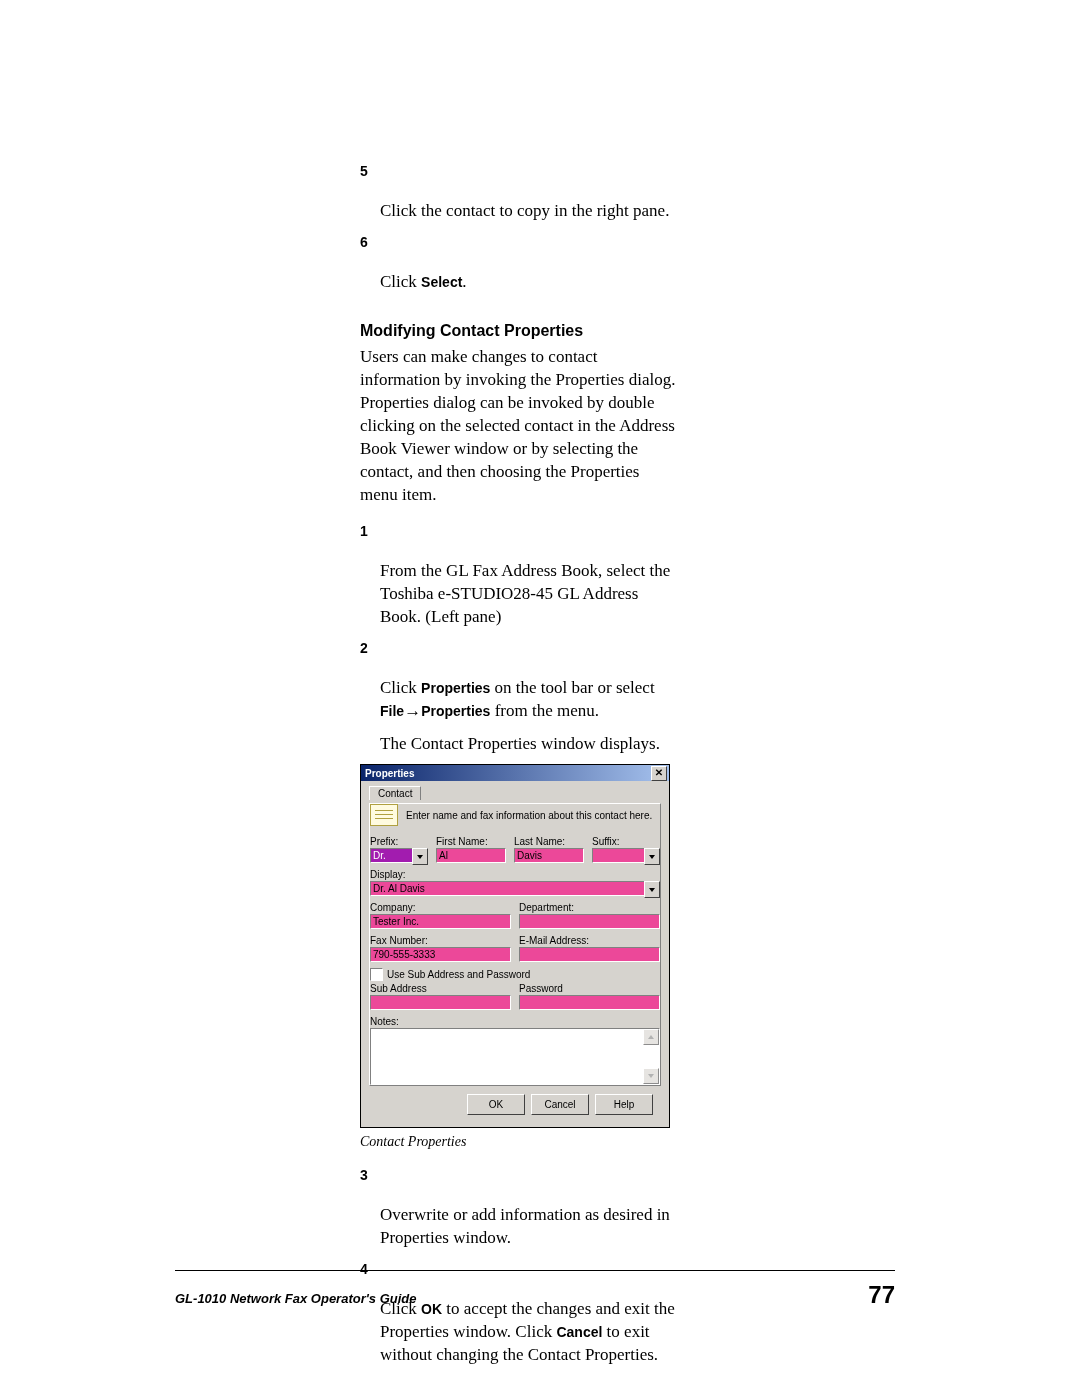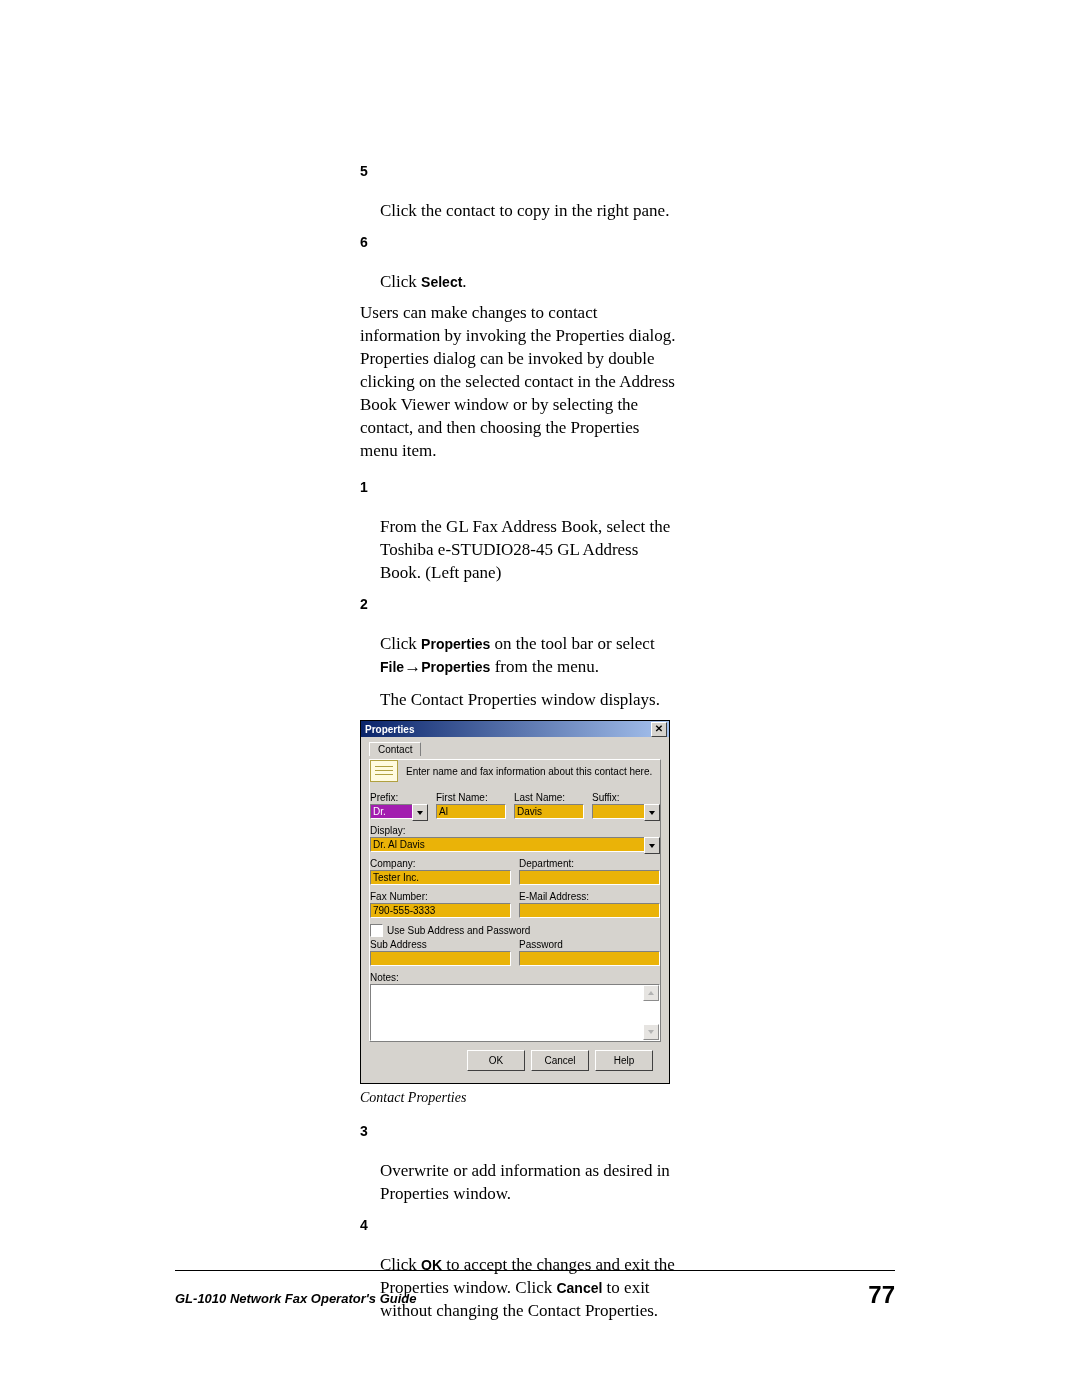--- a/index.html
+++ b/index.html
@@ -75,21 +75,21 @@
   .hint-row { display: flex; align-items: center; gap: 8px; margin-bottom: 10px; }
   .hint-icon {
     width: 26px; height: 20px; background: #fffbe0;
     border: 1px solid #b0a040; position: relative;
   }
   .hint-icon::after{content:""; position:absolute; left:4px; right:4px; top:5px; height:1px; background:#b0a040; box-shadow:0 4px 0 #b0a040, 0 8px 0 #b0a040;}
   .row { display: flex; gap: 8px; margin-bottom: 6px; }
   .col { display: flex; flex-direction: column; }
   .lbl { margin-bottom: 1px; }
   .txt {
-    background: #eab308; border-top: 1px solid #808080; border-left: 1px solid #808080;
+    background: #ec4899; border-top: 1px solid #808080; border-left: 1px solid #808080;
     border-right: 1px solid #fff; border-bottom: 1px solid #fff;
     height: 15px; padding: 0 2px; font-size: 10px; display: flex; align-items: center;
     box-sizing: border-box; overflow: hidden; white-space: nowrap;
   }
   .combo { position: relative; }
   .combo .caret {
     position: absolute; right: 0; top: 0; width: 14px; height: 15px;
     background: #d6d3ce; border-top:1px solid #fff; border-left:1px solid #fff;
     border-right:1px solid #404040; border-bottom:1px solid #404040;
     display:flex;align-items:center;justify-content:center;
@@ -126,20 +126,21 @@
   </div>
   <div class="content">
     <div class="ol-item">
       <div class="ol-num">6</div>
       <div class="ol-body">
         <span>Click </span><span class="ui">Select</span><span>.</span>
       </div>
     </div>
   </div>
 
+  <div class="sect-head">Modifying Contact Properties</div>
   <div class="para">Users can make changes to contact information by invoking the Properties dialog. Properties dialog can be invoked by double clicking on the selected contact in the Address Book Viewer window or by selecting the contact, and then choosing the Properties menu item.</div>
 
   <div class="content">
     <div class="ol-item">
       <div class="ol-num">1</div>
       <div class="ol-body">From the GL Fax Address Book, select the Toshiba e-STUDIO28-45 GL Address Book. (Left pane)</div>
     </div>
   </div>
   <div class="content">
     <div class="ol-item">

